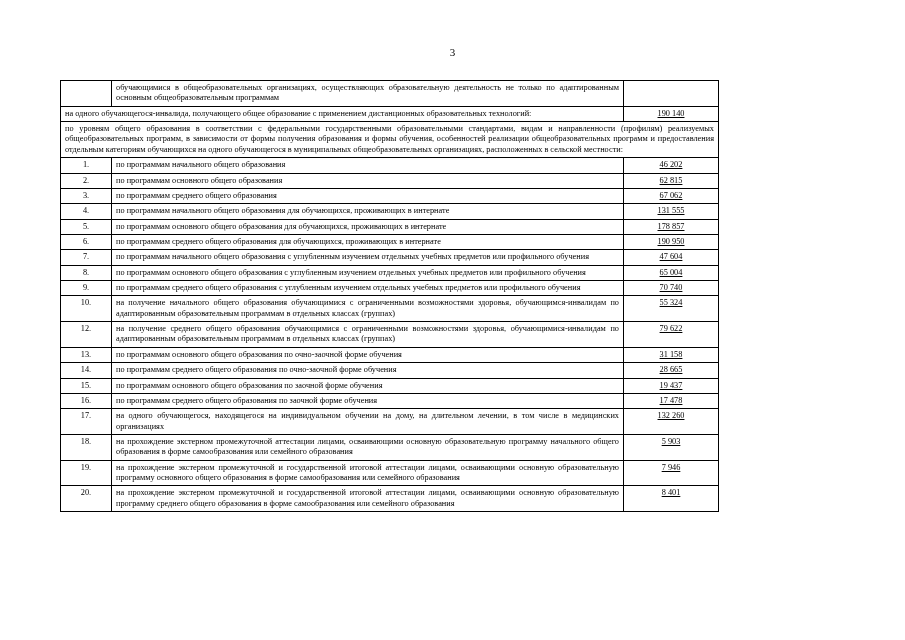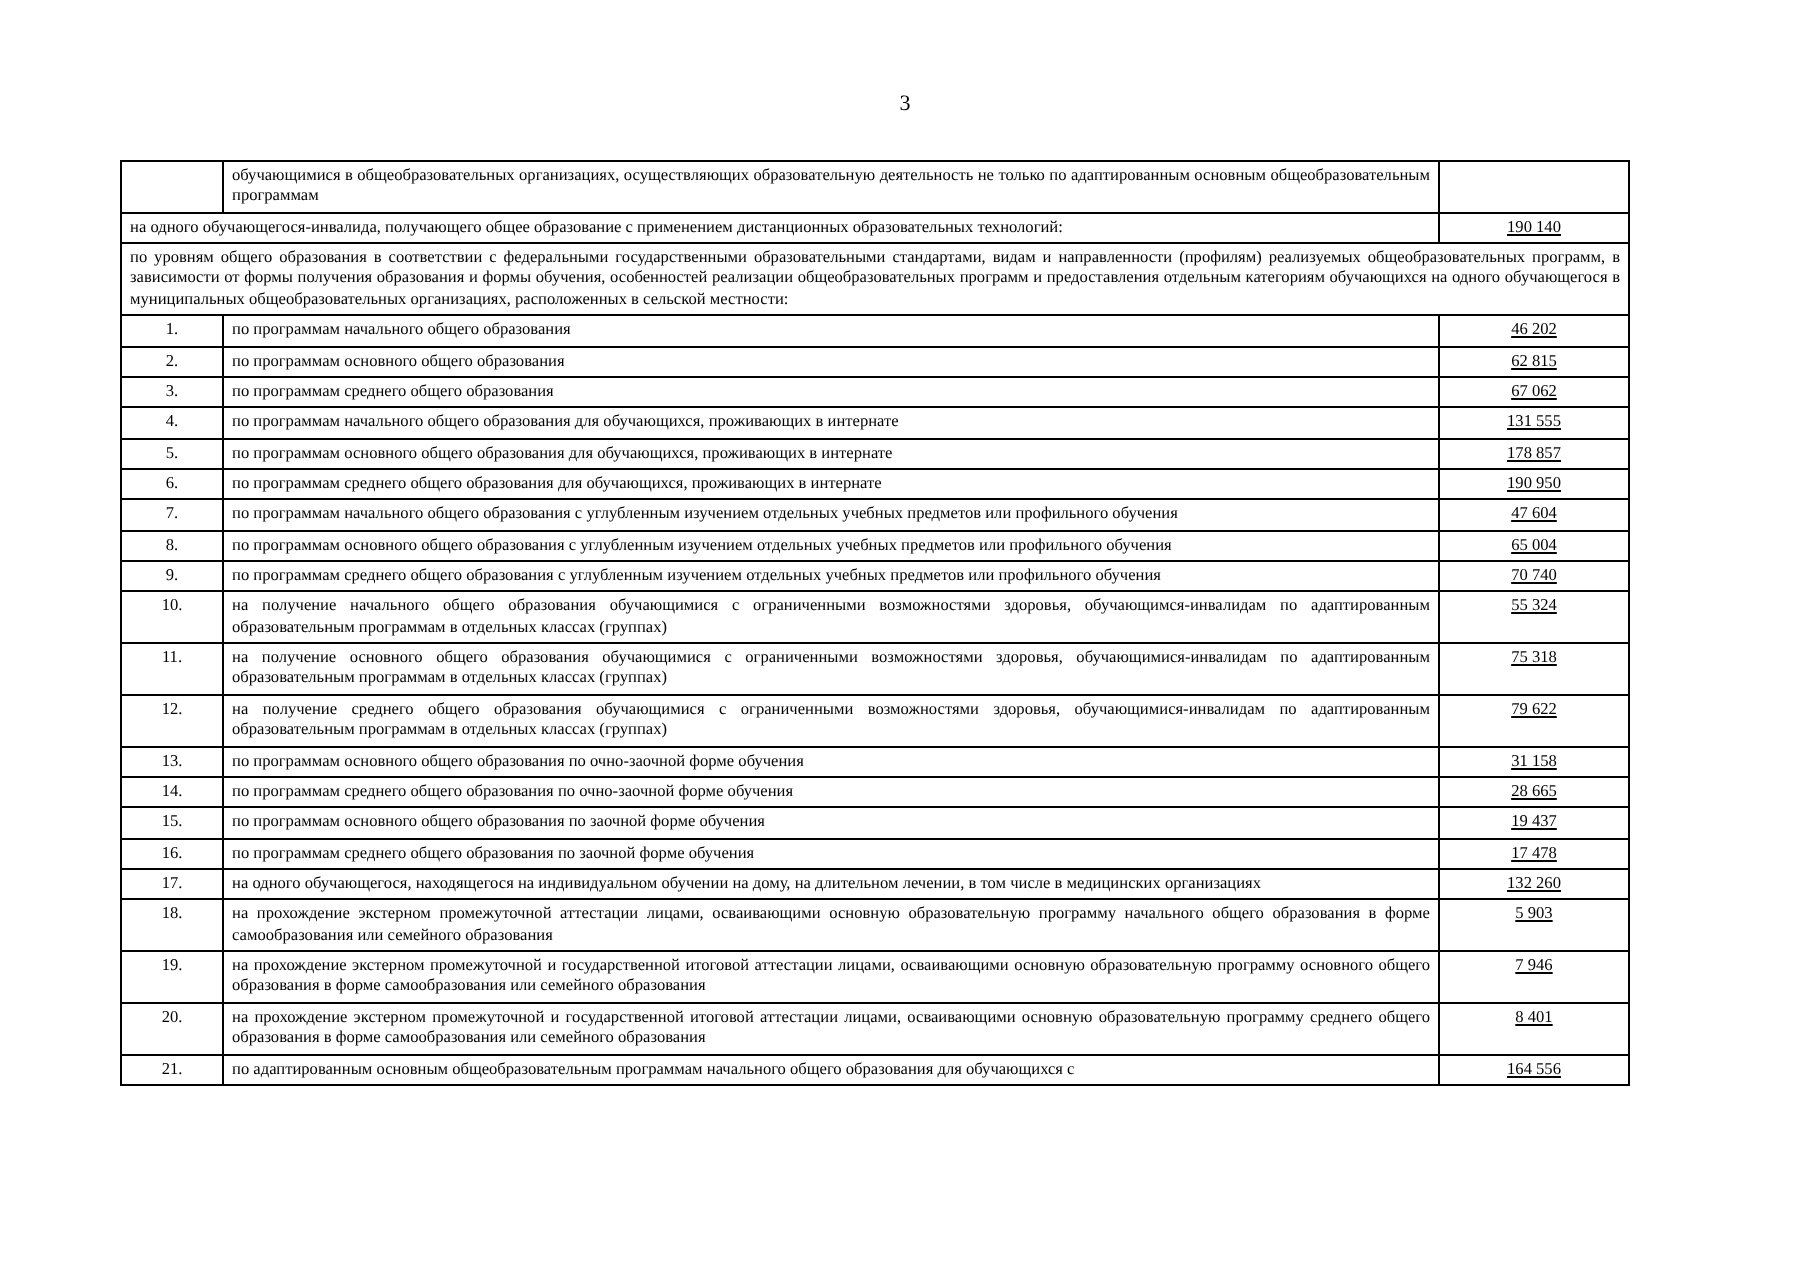--- a/index.html
+++ b/index.html
@@ -24,21 +24,21 @@
     text-align: center;
     font-size: 11px;
     margin-top: 46px;
     font-family: "Liberation Serif", serif;
   }
   .table-wrap {
     margin: 22px 60px 0 60px;
   }
   table.doc-table {
     border-collapse: collapse;
-    width: 755px;
+    width: 659px;
     table-layout: fixed;
     font-size: 8.3px;
     line-height: 1.25;
     padding-left: 24px;
   }
   table.doc-table td {
     border: 1px solid #000000;
     padding: 2px 4px 2px 4px;
     vertical-align: top;
   }
@@ -127,25 +127,20 @@
             <td class="num">9.</td>
             <td class="desc">по программам среднего общего образования с углубленным изучением отдельных учебных предметов или профильного обучения</td>
             <td class="val">70 740</td>
           </tr>
           <tr>
             <td class="num">10.</td>
             <td class="desc">на получение начального общего образования обучающимися с ограниченными возможностями здоровья, обучающимся-инвалидам по адаптированным образовательным программам в отдельных классах (группах)</td>
             <td class="val">55 324</td>
           </tr>
           <tr>
-            <td class="num">11.</td>
-            <td class="desc">на получение основного общего образования обучающимися с ограниченными возможностями здоровья, обучающимися-инвалидам по адаптированным образовательным программам в отдельных классах (группах)</td>
-            <td class="val">75 318</td>
-          </tr>
-          <tr>
             <td class="num">12.</td>
             <td class="desc">на получение среднего общего образования обучающимися с ограниченными возможностями здоровья, обучающимися-инвалидам по адаптированным образовательным программам в отдельных классах (группах)</td>
             <td class="val">79 622</td>
           </tr>
           <tr>
             <td class="num">13.</td>
             <td class="desc">по программам основного общего образования по очно-заочной форме обучения</td>
             <td class="val">31 158</td>
           </tr>
           <tr>
@@ -176,22 +171,17 @@
           <tr>
             <td class="num">19.</td>
             <td class="desc">на прохождение экстерном промежуточной и государственной итоговой аттестации лицами, осваивающими основную образовательную программу основного общего образования в форме самообразования или семейного образования</td>
             <td class="val">7 946</td>
           </tr>
           <tr>
             <td class="num">20.</td>
             <td class="desc">на прохождение экстерном промежуточной и государственной итоговой аттестации лицами, осваивающими основную образовательную программу среднего общего образования в форме самообразования или семейного образования</td>
             <td class="val">8 401</td>
           </tr>
-          <tr>
-            <td class="num">21.</td>
-            <td class="desc">по адаптированным основным общеобразовательным программам начального общего образования для обучающихся с</td>
-            <td class="val">164 556</td>
-          </tr>
         </tbody>
     </table>
   </div>
 
 </div>
 
 </body></html>

